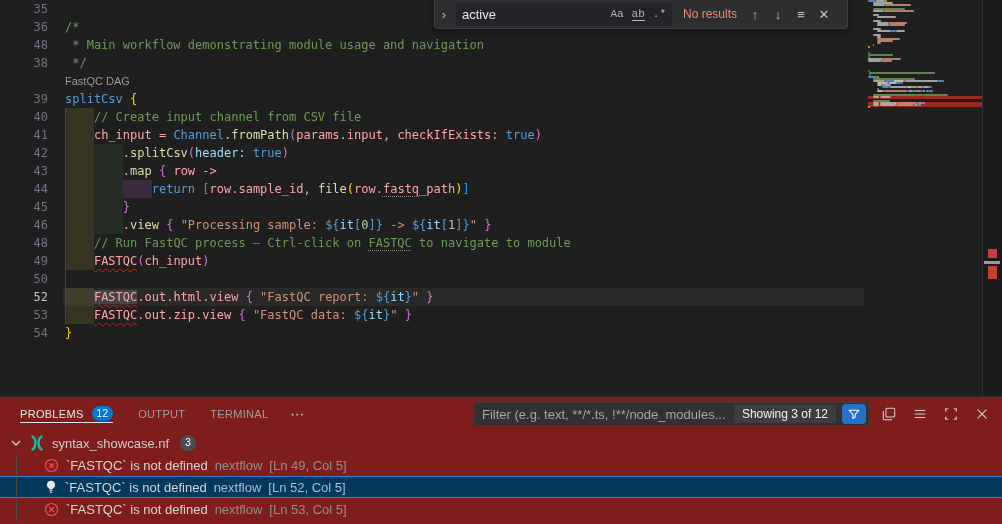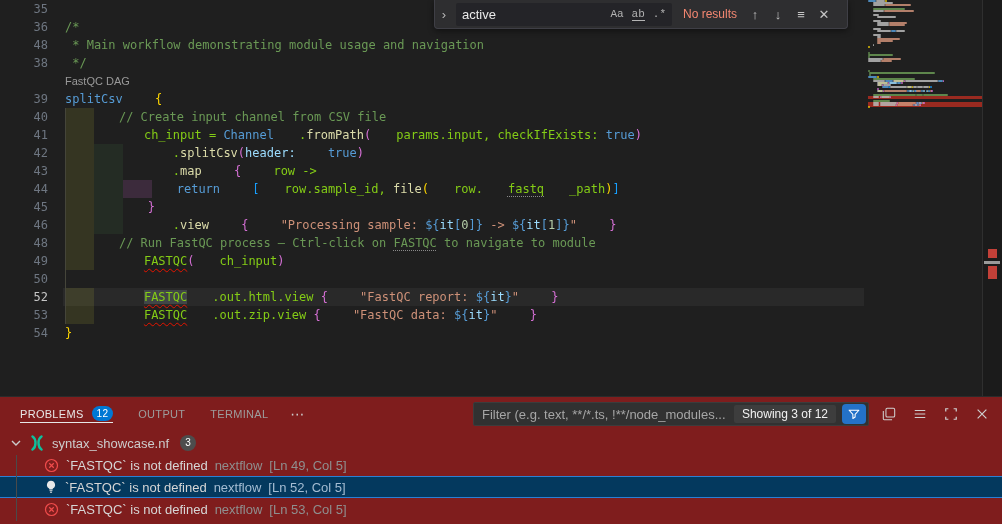--- a/index.html
+++ b/index.html
@@ -14,21 +14,21 @@
   .line .curbar { position:absolute; left:63px; right:4px; top:0; bottom:0; background:#292929; }
   .ln { position:relative; z-index:2; width:48px; flex:none; text-align:right; color:#6e7681;
         font:12px/18px "DejaVu Sans Mono", monospace; }
   .line.cur .ln { color:#c6c6c6; }
   .ltext { position:relative; z-index:2; margin-left:17px; white-space:pre;
            font:12px/18px "DejaVu Sans Mono", monospace; color:#cccccc; }
   .deco { position:absolute; top:0; bottom:0; z-index:1; }
   .guide { width:1px; background:#45453a; }
   .lens { position:relative; z-index:2; margin-left:65px; font:11px/18px "Liberation Sans", sans-serif; color:#999999; }
 
-  .tk-d  { color:#84cc16;margin-left:25px; } .tk-c  { color:#6a9955; } .tk-k  { color:#569cd6; }
+  .tk-d  { color:#fca5a5; } .tk-c  { color:#6a9955; } .tk-k  { color:#569cd6; }
   .tk-f  { color:#dcdcaa; } .tk-s  { color:#ce9178; } .tk-p  { color:#9cdcfe; }
   .tk-n  { color:#b5cea8; } .tk-b1 { color:#ffd700; } .tk-b2 { color:#d670d6; } .tk-b3 { color:#179fff; }
   .tk-err { text-decoration:underline wavy #e51400 1px; text-underline-offset:3px; }
   .tk-sp  { text-decoration:underline dotted #8a8a8a 1px; text-underline-offset:3px; }
   .tk-hl  { background:#414647; }
 
   
   .find { position:absolute; left:434px; top:0; width:414px; height:29px; z-index:20;
           background:#2e2e30; border:1px solid #3f3f46; border-top:none; border-radius:0 0 4px 4px;
           display:flex; align-items:center; padding:0 6px 0 2px; gap:5px; box-shadow:0 2px 6px rgba(0,0,0,.45); }

